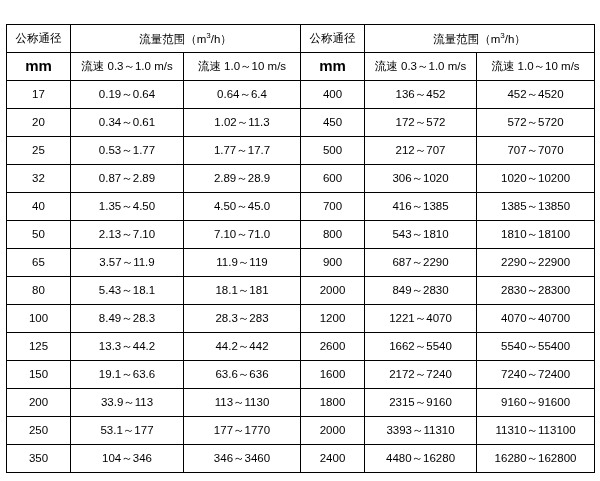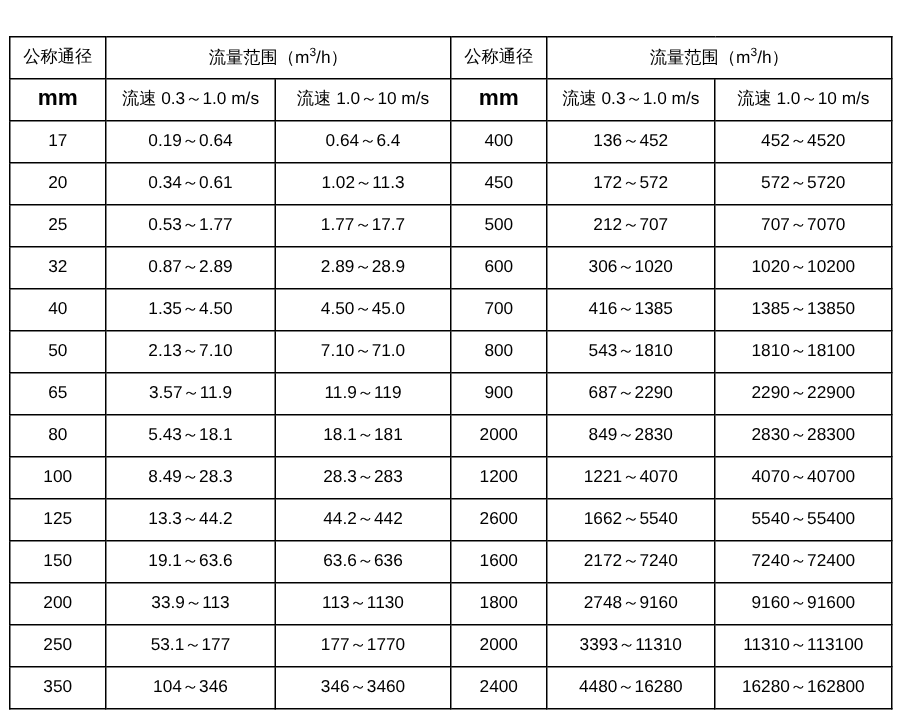--- a/index.html
+++ b/index.html
@@ -180,21 +180,21 @@
           <td>63.6～636</td>
           <td>1600</td>
           <td>2172～7240</td>
           <td>7240～72400</td>
         </tr>
         <tr>
           <td>200</td>
           <td>33.9～113</td>
           <td>113～1130</td>
           <td>1800</td>
-          <td>2748～9160</td>
+          <td>2315～9160</td>
           <td>9160～91600</td>
         </tr>
         <tr>
           <td>250</td>
           <td>53.1～177</td>
           <td>177～1770</td>
           <td>2000</td>
           <td>3393～11310</td>
           <td>11310～113100</td>
         </tr>

